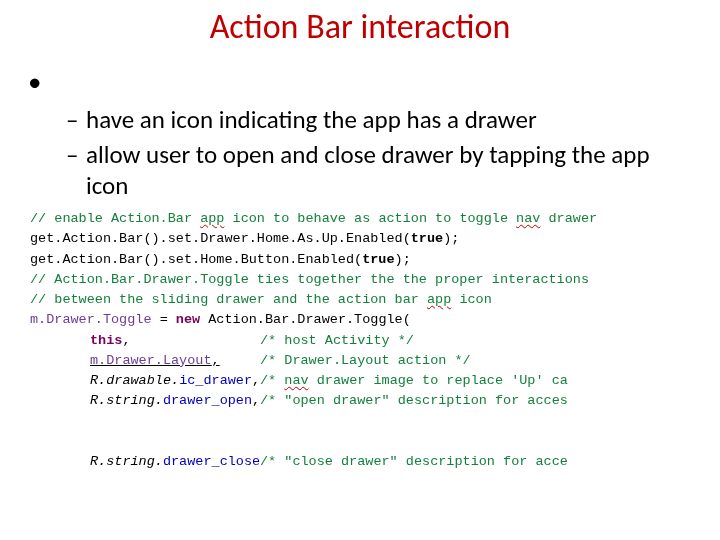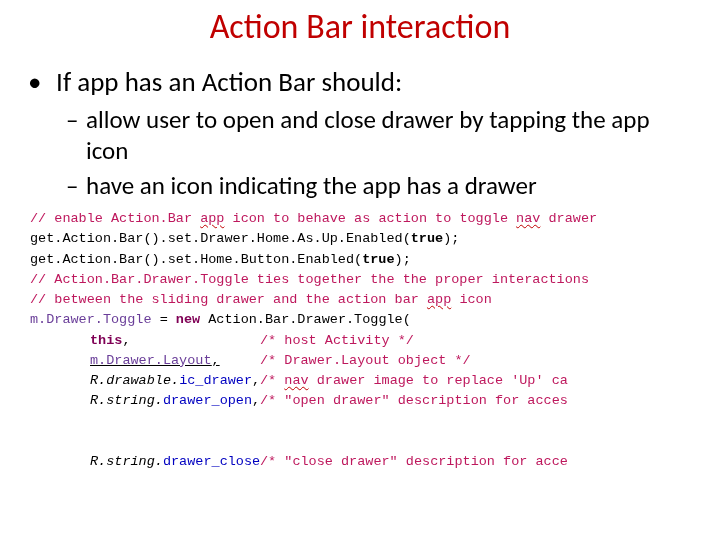--- a/index.html
+++ b/index.html
@@ -60,21 +60,21 @@
     margin-left: -30px;
     width: 740px;
     font-family: Consolas, "Courier New", monospace;
     font-size: 13.5px;
     line-height: 1.5;
     white-space: nowrap;
     overflow: hidden;
     color: #000;
   }
   .code-block .line { display: block; padding-left: 30px; }
-  .c-comment { color: #be185d; }
+  .c-comment { color: #15803d; }
   .c-kw      { color: #7f0055; font-weight: bold; }
   .c-bool    { color: #000000; font-weight: bold; }
   .c-this    { color: #7f0055; font-weight: bold; }
   .c-mem     { color: #6a3e99; }
   .c-static  { color: #0000c0; }
   .c-pkg     { color: #000; font-style: italic; }
   .squig {
     text-decoration: underline wavy #c00000;
     text-decoration-thickness: 1px;
     text-underline-offset: 2px;
@@ -83,36 +83,35 @@
 </style>
 </head>
 <body>
 
 <div class="slide">
 
   <div class="title">Action Bar interaction</div>
 
   <ul class="level1">
     <li>
-      <span>If app has an Action Bar should:</span>
       <ul class="level2">
+        <li>have an icon indicating the app has a drawer</li>
         <li>allow user to open and close drawer by tapping the app icon</li>
-        <li>have an icon indicating the app has a drawer</li>
       </ul>
     </li>
   </ul>
 
   <div class="code-block">
     <span class="line"><span class="c-comment"><span>// enable Action.Bar </span><span class="squig">app</span><span> icon to behave as action to toggle </span><span class="squig">nav</span><span> drawer</span></span></span>
     <span class="line"><span>get.Action.Bar().set.Drawer.Home.As.Up.Enabled(</span><span class="c-bool">true</span><span>);</span></span>
     <span class="line"><span>get.Action.Bar().set.Home.Button.Enabled(</span><span class="c-bool">true</span><span>);</span></span>
     <span class="line"> </span>
     <span class="line"><span class="c-comment">// Action.Bar.Drawer.Toggle ties together the the proper interactions</span></span>
     <span class="line"><span class="c-comment"><span>// between the sliding drawer and the action bar </span><span class="squig">app</span><span> icon</span></span></span>
     <span class="line"><span class="c-mem">m.Drawer.Toggle</span><span> = </span><span class="c-kw">new</span><span> Action.Bar.Drawer.Toggle(</span></span>
     <span class="line indent1"><span style="display:inline-block;width:170px;"><span class="c-this">this</span><span>,</span></span><span class="c-comment">/* host Activity */</span></span>
-    <span class="line indent1"><span style="display:inline-block;width:170px;text-decoration:underline;"><span class="c-mem">m.Drawer.Layout</span><span>,</span></span><span class="c-comment">/* Drawer.Layout object */</span></span>
+    <span class="line indent1"><span style="display:inline-block;width:170px;text-decoration:underline;"><span class="c-mem">m.Drawer.Layout</span><span>,</span></span><span class="c-comment">/* Drawer.Layout action */</span></span>
     <span class="line indent1"><span style="display:inline-block;width:170px;"><span class="c-pkg">R.drawable.</span><span class="c-static">ic_drawer</span><span>,</span></span><span class="c-comment"><span>/* </span><span class="squig">nav</span><span> drawer image to replace 'Up' ca</span></span></span>
     <span class="line indent1"><span style="display:inline-block;width:170px;"><span class="c-pkg">R.string.</span><span class="c-static">drawer_open</span><span>,</span></span><span class="c-comment">/* "open drawer" description for acces</span></span>
     <span class="line indent1"><span style="display:inline-block;width:170px;margin-top:40px;"><span class="c-pkg">R.string.</span><span class="c-static">drawer_close</span></span><span class="c-comment">/* "close drawer" description for acce</span></span>
   </div>
 
 </div>
 
 </body></html>

